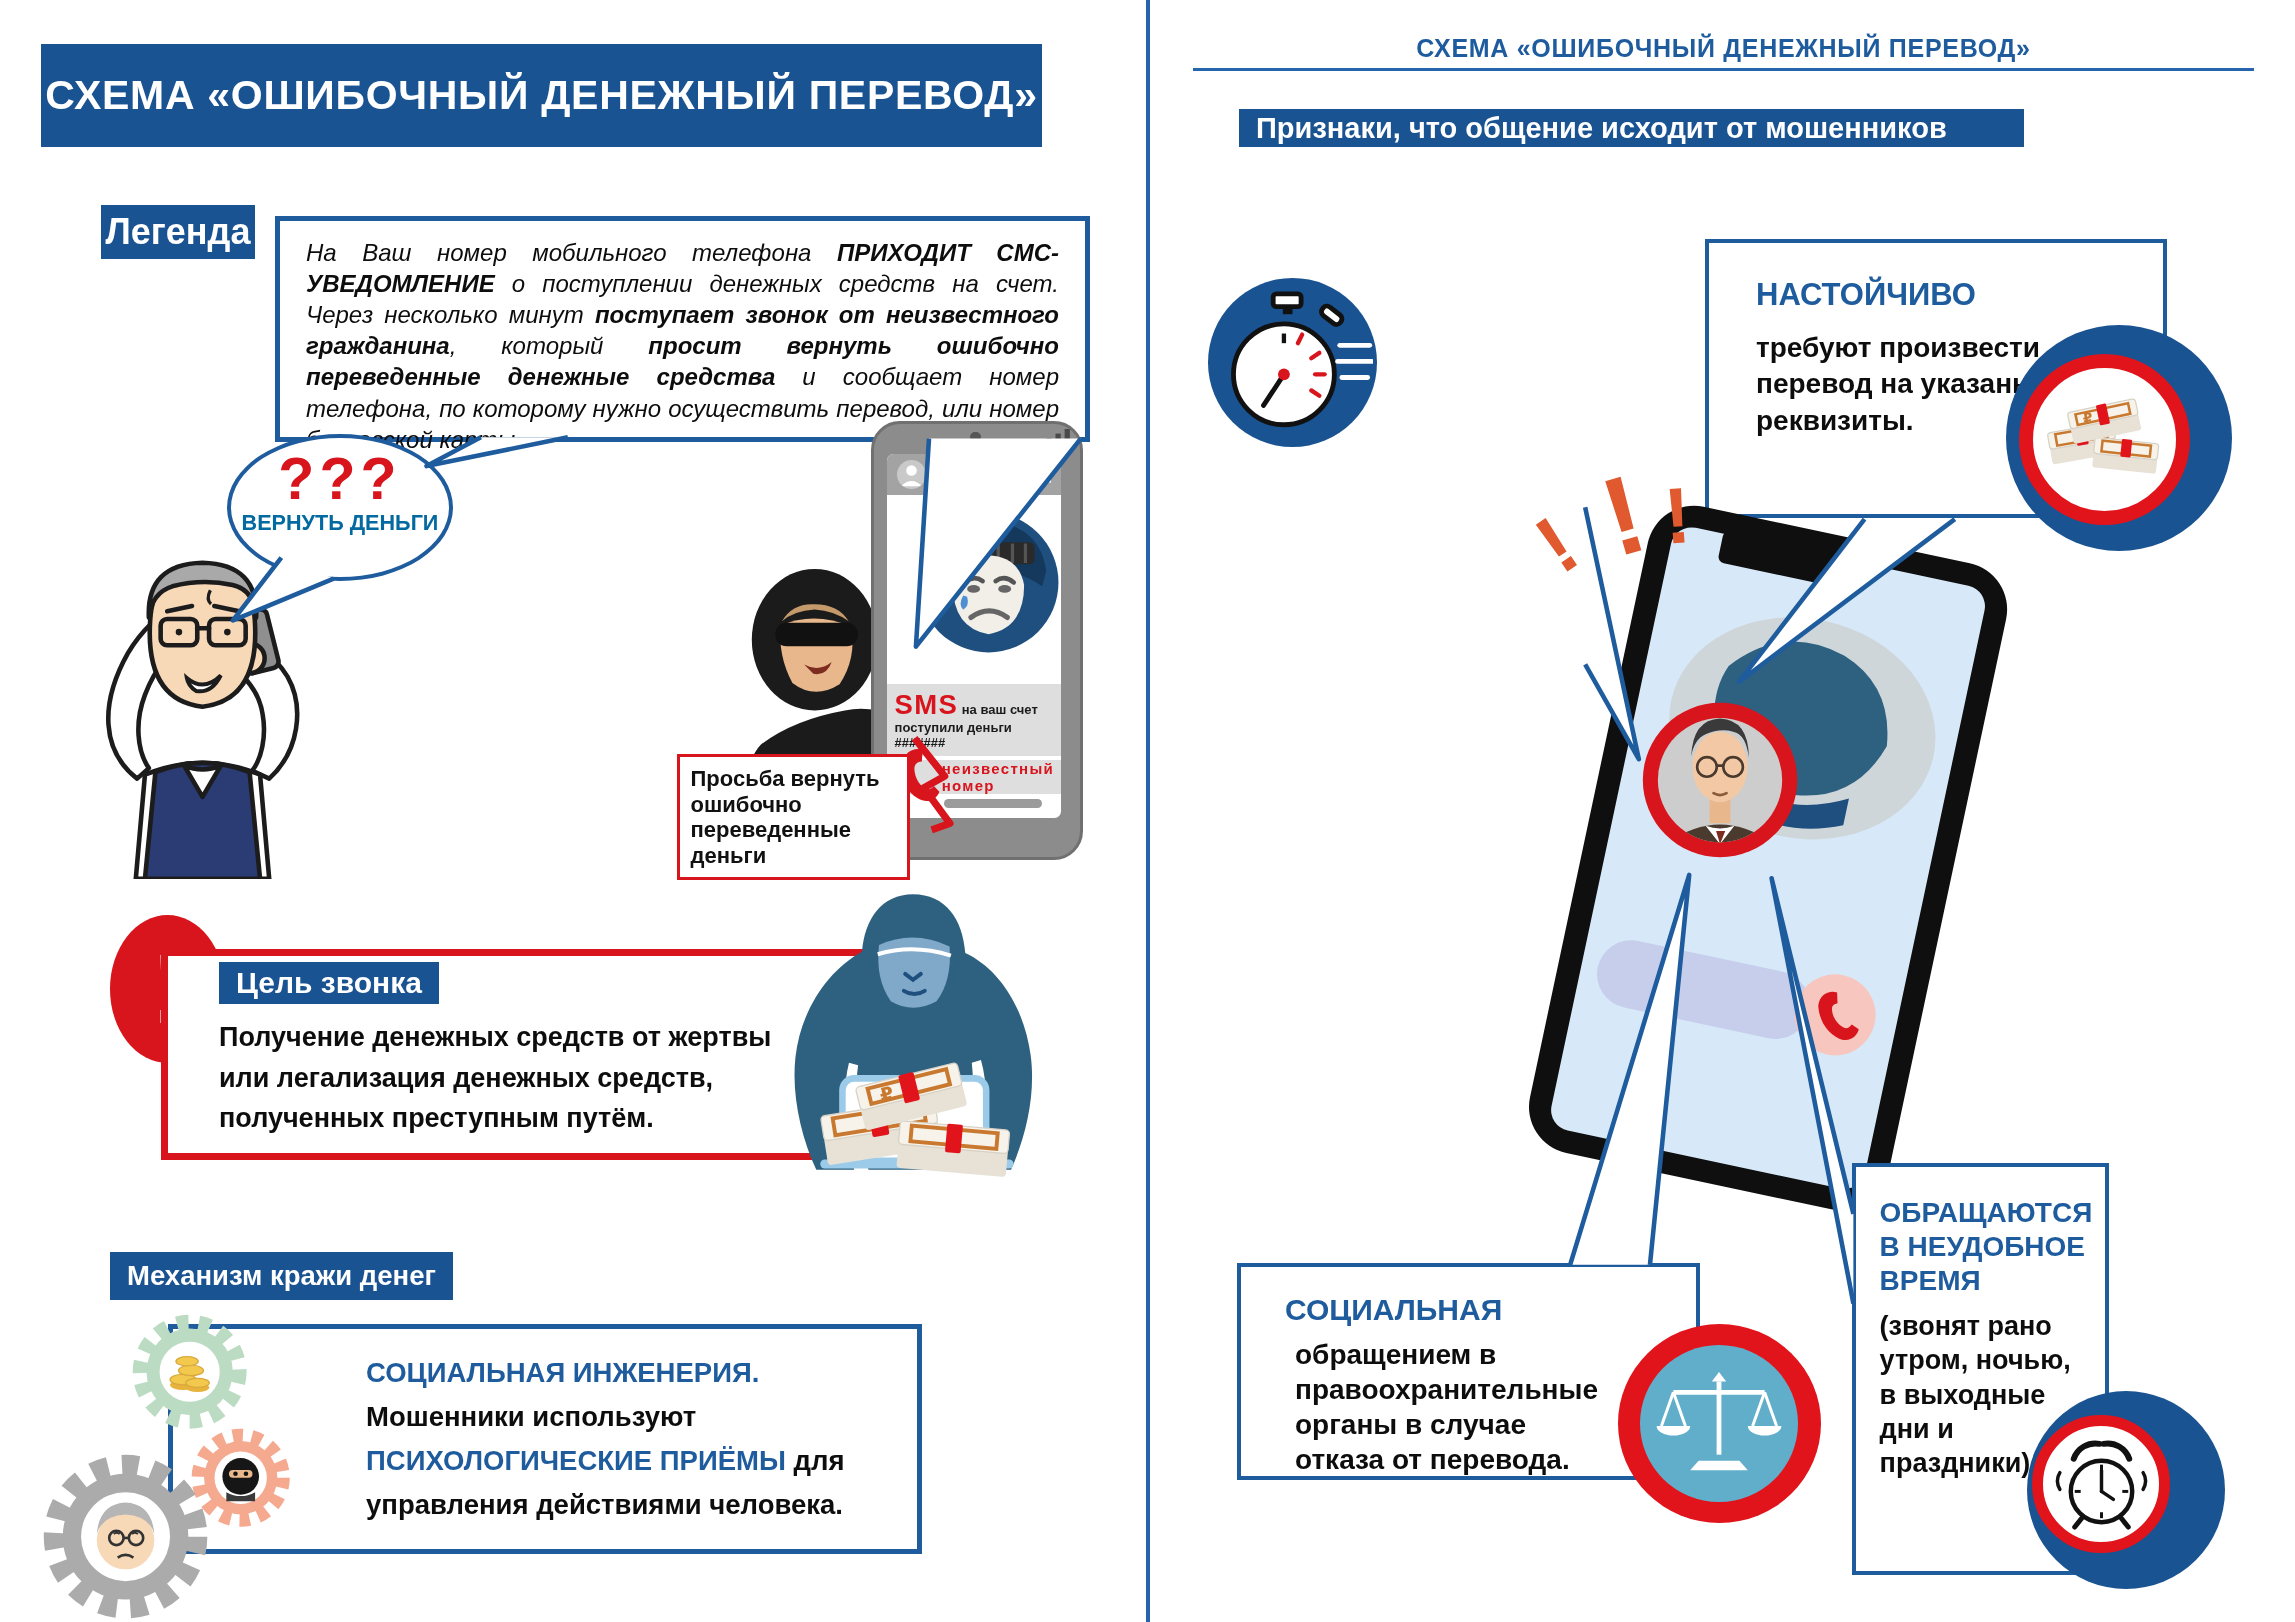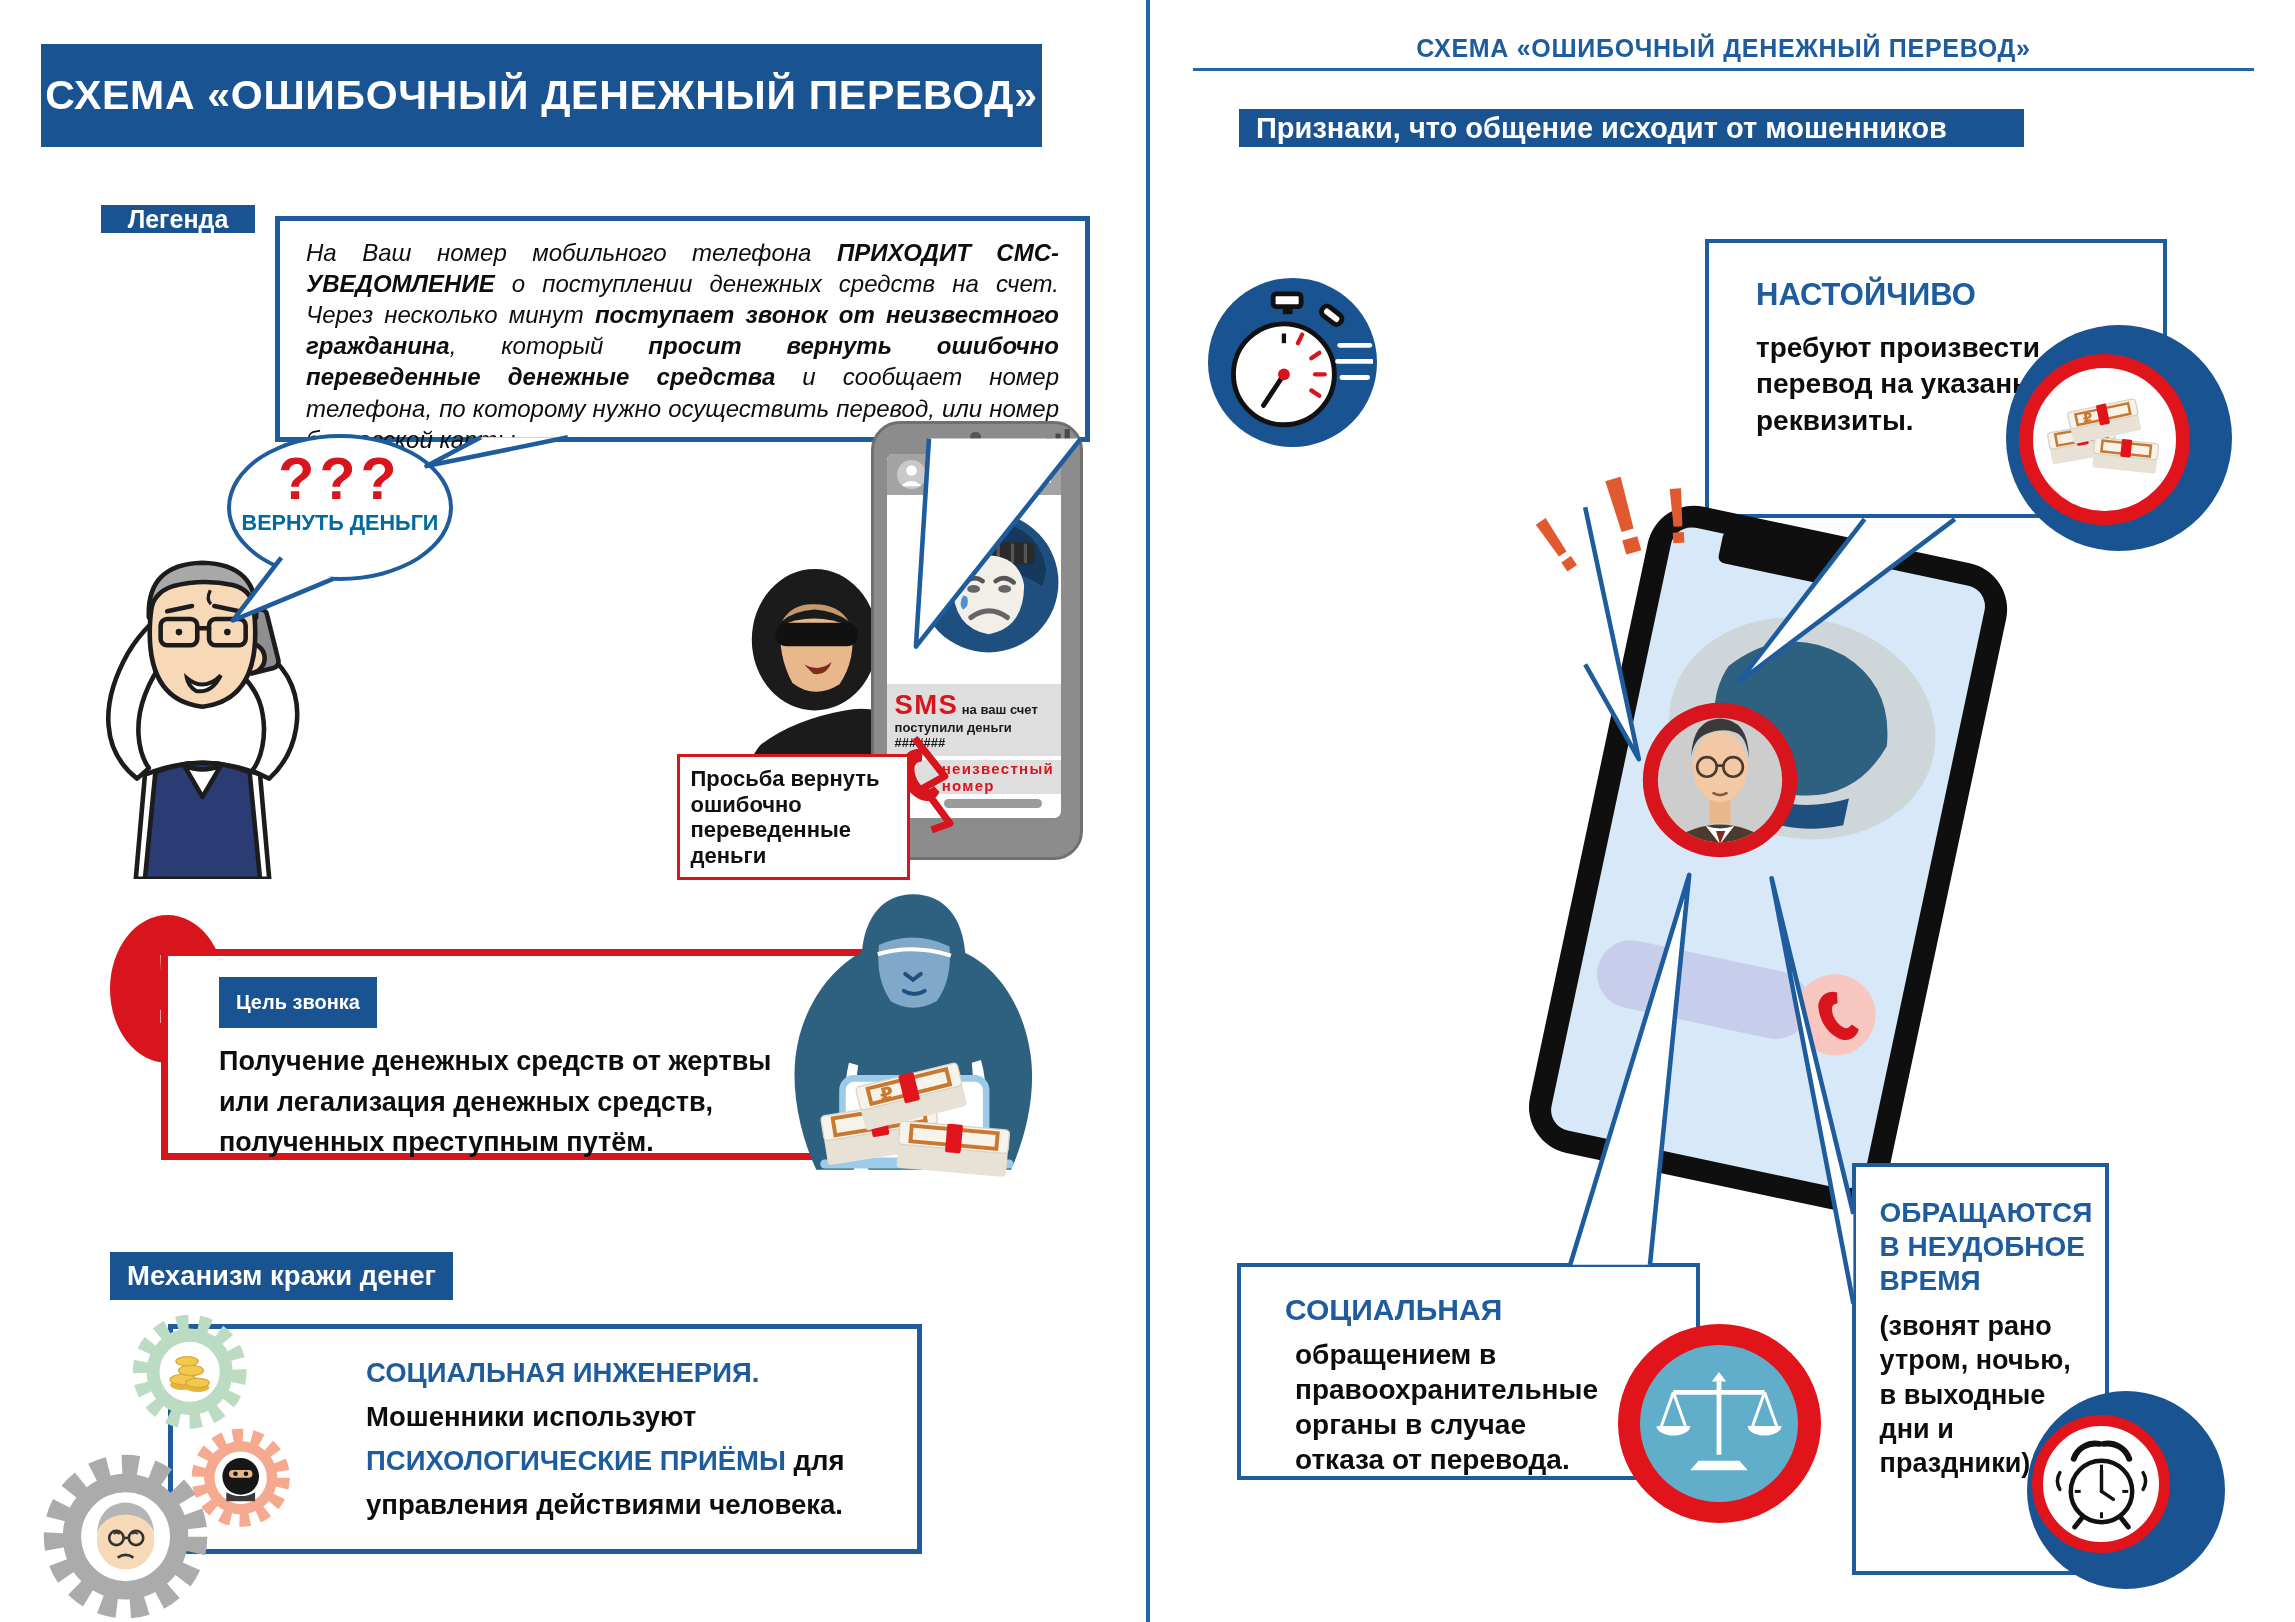--- a/index.html
+++ b/index.html
@@ -6,21 +6,21 @@
   #poster{position:relative;width:2295px;height:1623px;background:#fff;overflow:hidden;
           font-family:"Liberation Sans","DejaVu Sans",sans-serif;color:#111;}
   .abs{position:absolute;}
   .bluefill{background:#1A5391;color:#fff;font-weight:bold;}
   .blue{color:#1E5C9E;}
   .bd{font-weight:bold;}
   .it{font-style:italic;}
   
   #l-title{left:41px;top:44px;width:1001px;height:103px;display:flex;align-items:center;justify-content:center;
            font-size:41px;letter-spacing:0.7px;}
-  #legend-label{left:101px;top:205px;width:154px;height:28px;display:flex;align-items:center;justify-content:center;font-size:25px;text-align:right;}
+  #legend-label{left:101px;top:205px;width:154px;height:54px;display:flex;align-items:center;justify-content:center;font-size:36px;text-align:right;}
   #legend-box{left:275px;top:216px;width:815px;height:226px;border:5.2px solid #1E5C9E;background:#fff;
               box-sizing:border-box;padding:15.7px 26px;font-size:24px;line-height:1.3;text-align:justify;color:#0d0d0d;}
   #bubble{left:227px;top:434px;width:226px;height:147px;border:4.6px solid #1E5C9E;border-radius:50%;background:#fff;text-align:center;box-sizing:border-box;}
   #bubble .marks{font-size:59px;color:#D8141C;font-weight:bold;line-height:1.05;margin-top:10.5px;letter-spacing:5.2px;}
   #bubble .btext{font-size:21.6px;font-weight:bold;margin-top:0;color:#0369a1;}
   #victim{left:39px;top:535px;width:327px;height:344px;}
   #peek-thief{left:715px;top:548px;width:181px;height:296px;}
   #phone-l{left:871px;top:421px;width:212px;height:439px;}
   #pl-body{left:0;top:0;right:0;bottom:0;background:#8C8C8C;border:3.3px solid #707070;border-radius:29px;box-sizing:border-box;}
   #pl-cam{left:99px;top:10.5px;width:10.5px;height:10.5px;border-radius:50%;background:#555;}
@@ -32,21 +32,21 @@
   #pl-sms .smstxt{color:#1b1b1b;font-weight:bold;font-size:13px;line-height:1.15;display:inline;}
   #pl-caller{left:22px;top:306px;width:152px;height:34px;background:#DEDEDE;display:flex;align-items:center;padding-left:33px;box-sizing:border-box;}
   #pl-caller span{color:#D8141C;font-weight:bold;font-size:15px;letter-spacing:1.3px;}
   #pl-home{left:57px;bottom:10.5px;width:98px;height:8.5px;border-radius:4.6px;background:#9b9b9b;}
   #sad-mask{left:27.5px;top:52px;width:149px;height:149px;}
   #request-note{left:677px;top:754px;width:233px;border:3.9px solid #D8141C;background:#fff;box-sizing:border-box;
                 padding:9.2px 10.5px;font-size:22px;font-weight:bold;line-height:1.16;color:#111;}
   #excl-badge{left:110px;top:915px;width:115px;height:148px;background:#D8141C;border-radius:50%;color:#fff;
               display:flex;align-items:center;justify-content:center;font-size:98px;font-weight:bold;}
   #goal-box{left:161px;top:949px;width:747px;height:211px;border:7.2px solid #D8141C;background:#fff;box-sizing:border-box;}
-  #goal-label{display:inline-block;margin:21px 0 0 51px;padding:14px 17px;font-size:20px;}
+  #goal-label{display:inline-block;margin:6px 0 0 51px;padding:4px 17px;font-size:30px;}
   #goal-text{margin:13px 0 0 51px;width:589px;font-size:27px;font-weight:bold;line-height:1.5;color:#0d0d0d;}
   #hacker{left:782px;top:885px;width:262px;height:294px;}
   #mech-header{left:110px;top:1252px;padding:7.9px 17px;font-size:27.5px;display:inline-block;}
   #mech-box{left:168px;top:1324px;width:754px;height:230px;border:5.2px solid #1E5C9E;background:#fff;box-sizing:border-box;
             display:flex;align-items:center;padding:13px 26px 13px 193px;}
   #mech-box p{margin:0;font-size:27.5px;font-weight:bold;line-height:1.6;color:#0d0d0d;}
   #gears{left:26px;top:1288px;width:275px;height:335px;}
   
   #divider{left:1146px;top:0;width:3.9px;height:1623px;background:#2565AE;}
   

